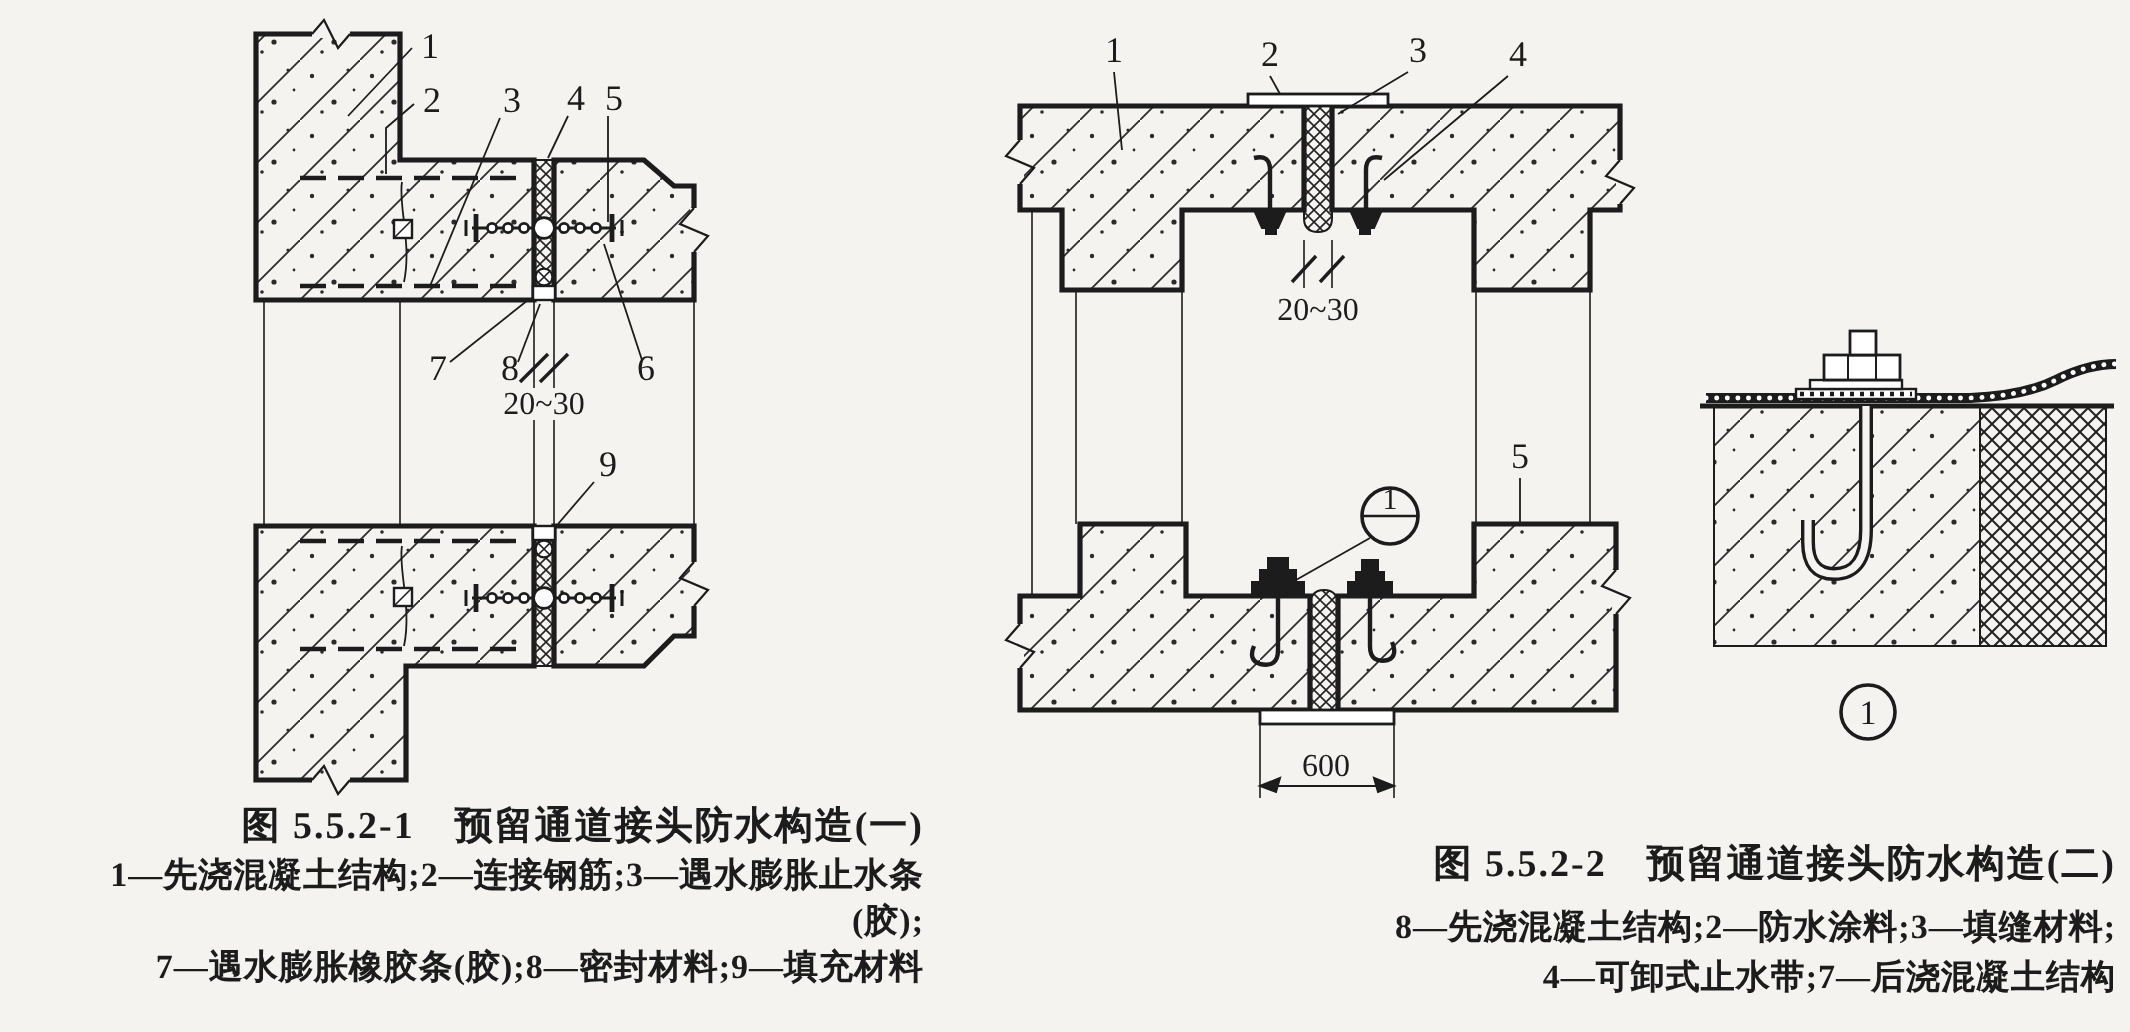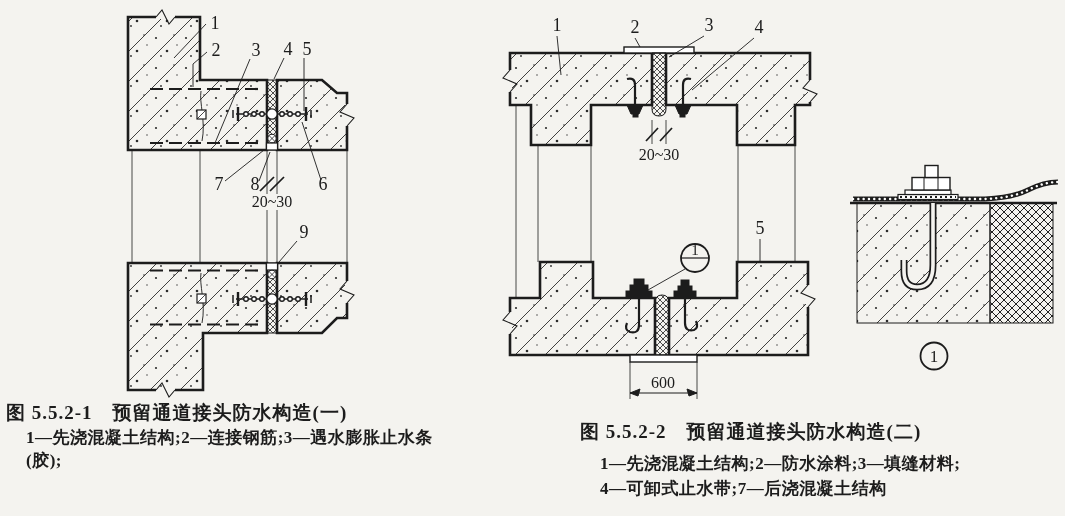--- a/index.html
+++ b/index.html
@@ -4,21 +4,21 @@
 <style>
   html,body{margin:0;padding:0;background:#e9e8e4;}
   .stage{
     position:relative;width:1065px;height:516px;background:#f4f3ef;
     font-family:"Liberation Serif","DejaVu Serif",serif;color:#1c1c1c;overflow:hidden;
   }
   svg{position:absolute;left:0;top:0;}
   svg text{fill:#1c1c1c;font-family:"Liberation Serif","DejaVu Serif",serif;}
   .callout{font-size:18px;}
   .dimtxt{font-size:16px;}
-  .cap{position:absolute;text-align:left;}
+  .cap{position:absolute;text-align:right;}
   .cap .t{font-size:19px;font-weight:bold;letter-spacing:1px;}
   .cap .l{font-size:17px;font-weight:bold;line-height:23px;letter-spacing:0.5px;margin-left:20px;}
   .cap1{left:6px;top:400px;width:456px;}
   .cap2{left:580px;top:419px;width:478px;}
   .cap2 .l{line-height:25px;}
 </style>
 </head>
 <body>
 
 <div class="stage">
@@ -263,21 +263,22 @@
     <g>
       <circle cx="934" cy="356" r="13.5" fill="none" stroke-width="1.8"></circle>
       <text x="934" y="362" text-anchor="middle" font-size="17" stroke="none">1</text>
     </g>
   </g>
 </svg>
 
 <div class="cap cap1">
   <div class="t">图 5.5.2-1　预留通道接头防水构造(一)</div>
   <div class="l">1—先浇混凝土结构;2—连接钢筋;3—遇水膨胀止水条(胶);</div>
+  <div class="l">7—遇水膨胀橡胶条(胶);8—密封材料;9—填充材料</div>
 </div>
 
 <div class="cap cap2">
   <div class="t">图 5.5.2-2　预留通道接头防水构造(二)</div>
-  <div class="l" style="margin-top:6px;">1—先浇混凝土结构;2—防水涂料;3—填缝材料;</div>
+  <div class="l" style="margin-top:6px;">8—先浇混凝土结构;2—防水涂料;3—填缝材料;</div>
   <div class="l">4—可卸式止水带;7—后浇混凝土结构</div>
 </div>
 
 </div>
 
 </body></html>

